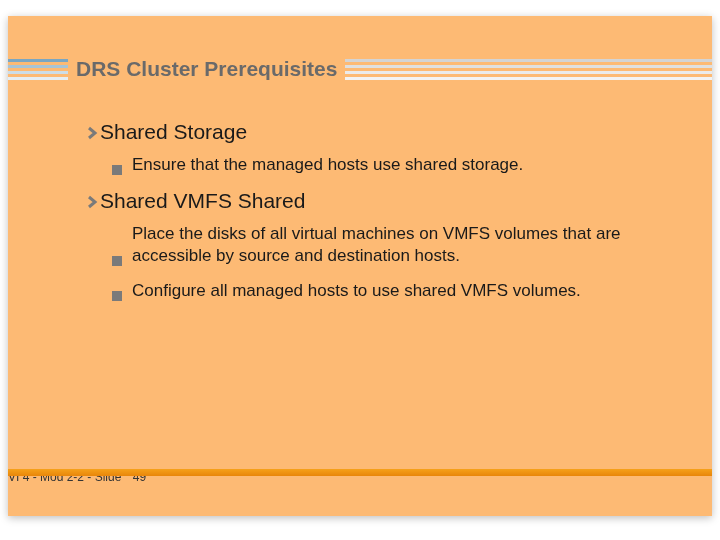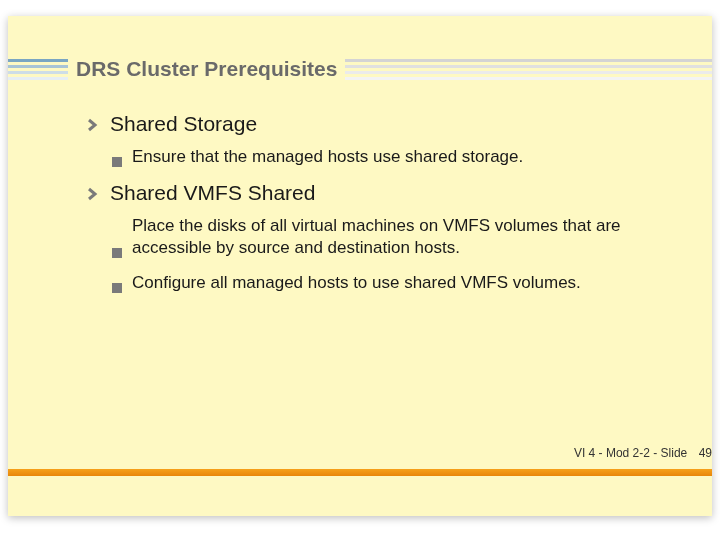--- a/index.html
+++ b/index.html
@@ -10,21 +10,21 @@
     background: #fff;
     position: relative;
     overflow: hidden;
   }
   .slide {
     position: absolute;
     top: 16px;
     left: 8px;
     right: 8px;
     bottom: 24px;
-    background: #fef9c3;
+    background: #fdba74;
     box-shadow: 0 2px 8px rgba(0,0,0,0.25);
   }
   
   .title-row {
     position: absolute;
     top: 40px;
     left: 0;
     right: 0;
     height: 26px;
     display: flex;
@@ -66,22 +66,22 @@
   .content {
     position: absolute;
     top: 96px;
     left: 78px;
     right: 40px;
     color: #222;
   }
   .lvl1 {
     display: flex;
     align-items: flex-start;
-    gap: 10px;
     margin-bottom: 10px;
+    margin-top: 8px;
   }
   .lvl1 .chev {
     flex-shrink: 0;
     margin-top: 6px;
   }
   .lvl1-text {
     font-size: 21px;
     color: #1a1a1a;
   }
   .lvl2 {
@@ -111,23 +111,23 @@
     background: linear-gradient(to bottom, #5f88a3 0%, #3d6a8a 100%);
   }
   .orange-strip {
     position: absolute;
     left: 0; right: 0; bottom: 40px;
     height: 7px;
     background: linear-gradient(to bottom, #f6a11a 0%, #e8860a 100%);
   }
   .footer-text {
     position: absolute;
-    bottom: 56px;
+    bottom: 32px;
     left: 0; right: 0;
-    text-align: right;
+    text-align: left;
     font-size: 12px;
     color: #333;
   }
   .footer-text .num { margin-left: 8px; }
   .logo {
     position: absolute;
     right: 18px;
     bottom: 8px;
     height: 24px;
     display: flex;

